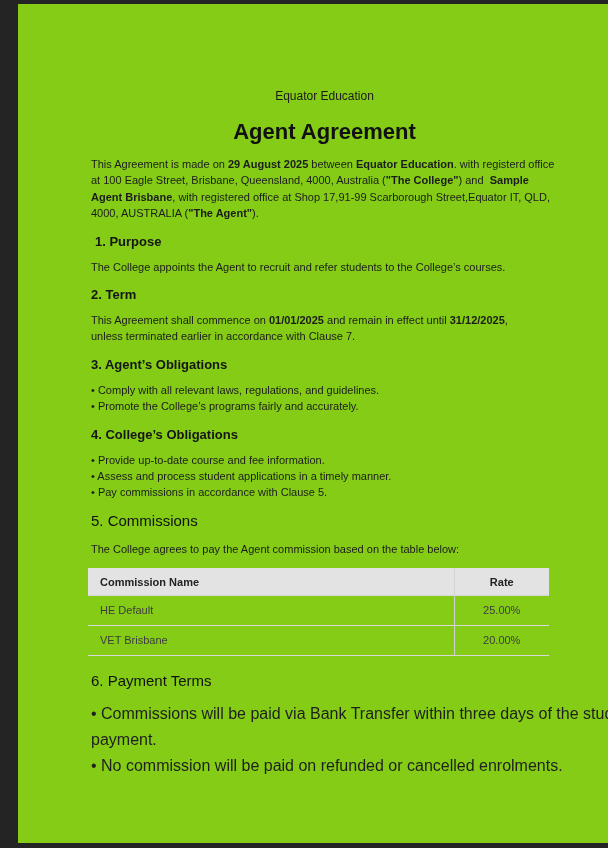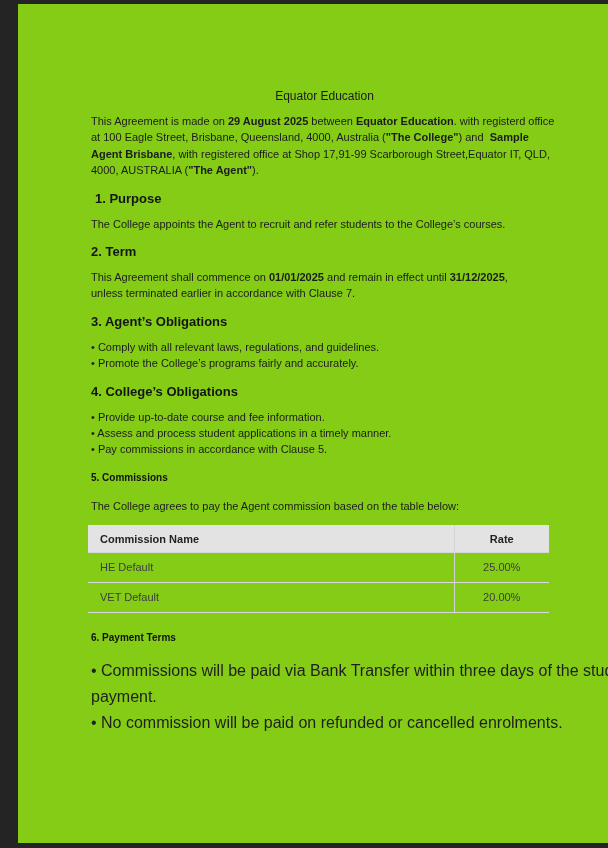--- a/index.html
+++ b/index.html
@@ -18,21 +18,21 @@
   .content { padding: 85px 57px 0 73px; color: #1c1c1c; }
   .org-name { font-size: 12px; line-height: 14px; text-align: center; color: #1a1a1a; }
   .doc-title { font-size: 22px; line-height: 28px; font-weight: bold; text-align: center; margin: 15px 0 0 0; color: #111; }
   .para { font-size: 11px; line-height: 16.4px; white-space: pre; margin: 0 0 11px 0; }
   .para b { font-weight: bold; }
   .intro { margin-top: 10px; }
   .sec-h { font-size: 13px; line-height: 15px; font-weight: bold; margin: 12px 0 10px 0; color: #151515; }
   .sec-h.indent { padding-left: 4px; }
   .bullets { margin: 0 0 11px 0; }
   .bullets .para { margin: 0; }
-  .sec-h-lg { font-size: 10px; line-height: 18px; font-weight: bold; margin: 8px 0 11px 0; color: #111; }
+  .sec-h-lg { font-size: 15px; line-height: 18px; font-weight: normal; margin: 8px 0 11px 0; color: #111; }
   .commissions-table {
     border-collapse: collapse; table-layout: fixed;
     width: 461px; margin: 7px 0 16px -3px;
   }
   .commissions-table th {
     background: var(--header-bg, #e3e3e3);
     font-size: 11px; font-weight: bold; text-align: left;
     height: 27px; padding: 0 0 0 12px; color: #222;
   }
   .commissions-table thead tr { border-bottom: 1px solid #d6d6d6; }
@@ -43,20 +43,21 @@
   }
   .para-lg { font-size: 16px; line-height: 26px; color: #1f1f1f; }
 </style>
 </head>
 <body>
 
 <div class="page">
   <div class="content">
 
     <div class="org-name">Equator Education</div>
+    <h1 class="doc-title">Agent Agreement</h1>
 
     <p class="para intro"><span>This Agreement is made on </span><b>29 August 2025</b><span> between </span><b>Equator Education</b><span>. with registerd office
 at 100 Eagle Street, Brisbane, Queensland, 4000, Australia (</span><b>"The College"</b><span>) and  </span><b>Sample
 Agent Brisbane</b><span>, with registered office at Shop 17,91-99 Scarborough Street,Equator IT, QLD,
 4000, AUSTRALIA (</span><b>"The Agent"</b><span>).</span></p>
 
     <h2 class="sec-h indent">1. Purpose</h2>
     <p class="para">The College appoints the Agent to recruit and refer students to the College’s courses.</p>
 
     <h2 class="sec-h">2. Term</h2>
@@ -85,21 +86,21 @@
           <th>Commission Name</th>
           <th class="rate">Rate</th>
         </tr>
       </thead>
       <tbody>
         <tr>
           <td>HE Default</td>
           <td class="rate">25.00%</td>
         </tr>
         <tr>
-          <td>VET Default</td>
+          <td>VET Brisbane</td>
           <td class="rate">20.00%</td>
         </tr>
       </tbody>
     </table>
 
     <h2 class="sec-h-lg">6. Payment Terms</h2>
     <p class="para para-lg">• Commissions will be paid via Bank Transfer within three days of the student's
 payment.
 • No commission will be paid on refunded or cancelled enrolments.</p>
 

